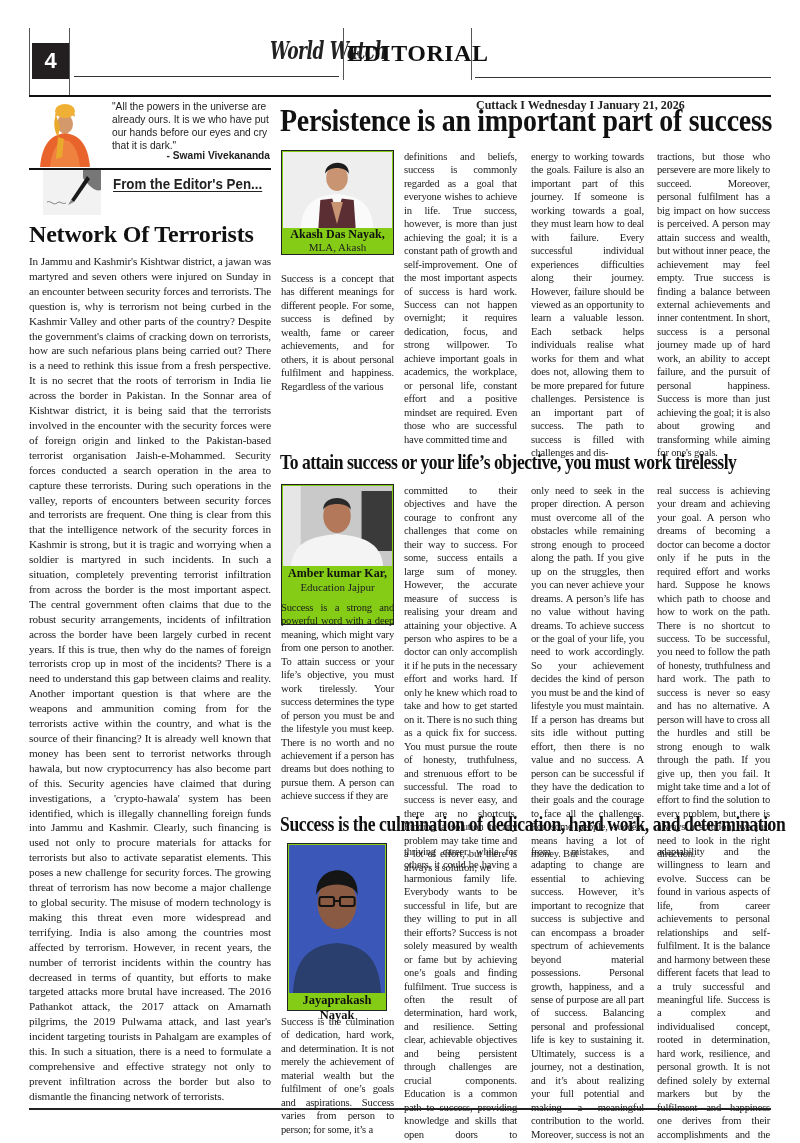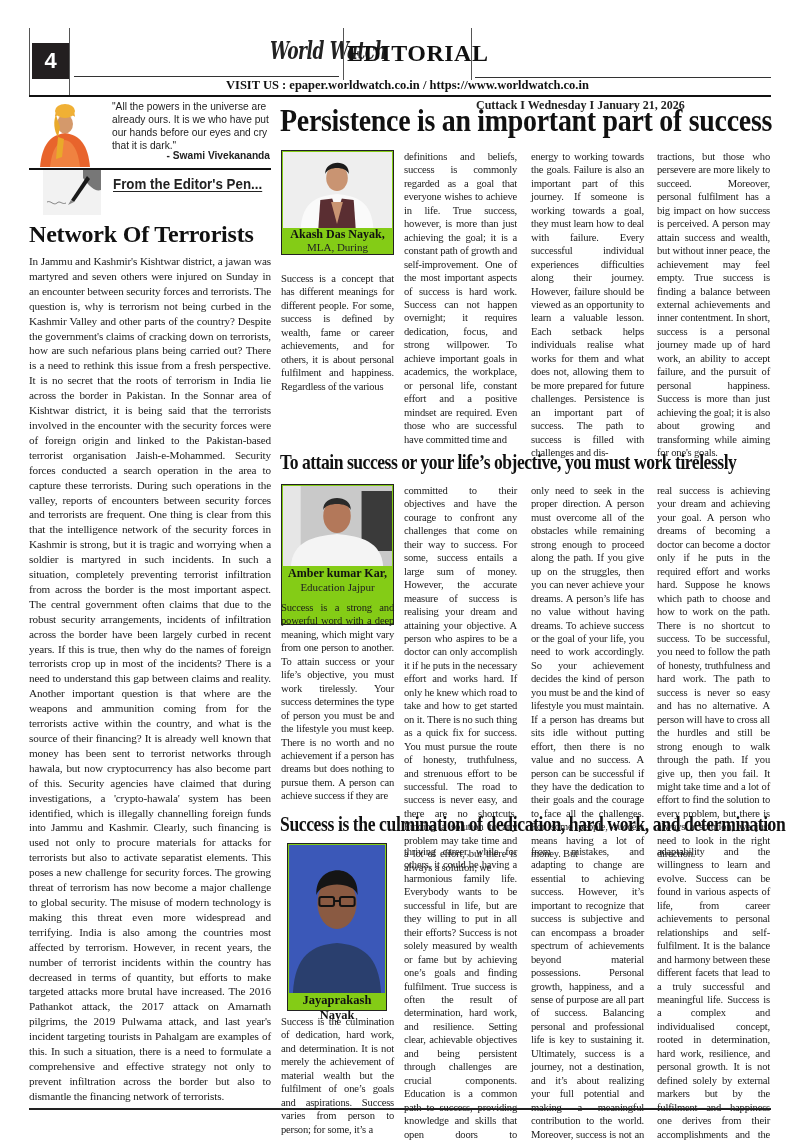--- a/index.html
+++ b/index.html
@@ -64,21 +64,20 @@
   <div class="logo">
     <span>World</span>
     <span class="w2">Watch</span>
   </div>
   <div class="vline" style="left:343px; top:28px; height:52px;"></div>
   <div class="section-title">EDITORIAL</div>
   <div class="vline" style="left:471px; top:28px; height:52px;"></div>
   <div class="dateline">Cuttack I Wednesday I January 21,  2026</div>
   <div class="hrule" style="left:74px; top:76px; width:265px;"></div>
   <div class="hrule" style="left:475px; top:77px; width:296px;"></div>
-  <div class="visit">VISIT US : epaper.worldwatch.co.in / https://www.worldwatch.co.in</div>
   <div class="hrule" style="left:29px; top:95px; width:742px; height:2px; background:#111;"></div>
 </div>
 
 <div class="quote-img">
   <svg width="58" height="70" viewBox="0 0 58 70">
     <path d="M4 70 C6 48 14 38 29 36 C44 38 52 48 54 70 Z" fill="#e8642c"></path>
     <path d="M14 70 C16 52 22 44 29 43 C36 44 42 52 44 70 Z" fill="#f08240"></path>
     <path d="M22 40 L20 62 L26 60 L28 42 Z" fill="#e9a92a"></path>
     <ellipse cx="29" cy="27" rx="8" ry="9.5" fill="#d4996b"></ellipse>
     <path d="M19 20 C19 8 39 8 39 20 C36 16 22 16 19 20 Z" fill="#eaa22c"></path>
@@ -113,21 +112,21 @@
       <rect width="111" height="76" fill="#eeeeee"></rect>
       <path d="M18 76 C20 50 34 44 55 42 C76 44 90 50 92 76 Z" fill="#fafafa"></path>
       <path d="M36 76 L38 48 L55 46 L72 48 L74 76 Z" fill="#5a2e32"></path>
       <path d="M50 46 L55 62 L60 46 Z" fill="#fafafa"></path>
       <ellipse cx="55" cy="26" rx="11" ry="13" fill="#c99472"></ellipse>
       <path d="M43 22 C42 8 68 6 67 22 C64 14 46 14 43 22 Z" fill="#1c1c1c"></path>
       <path d="M49 50 L55 72 L61 50 Z" fill="#c99472"></path>
     </svg>
   </div>
   <div class="cap-name" style="top:76px;">Akash Das Nayak,</div>
-  <div class="cap-role" style="top:90px;">MLA, During</div>
+  <div class="cap-role" style="top:90px;">MLA, Akash</div>
 </div>
 <div class="col" style="left:281px; top:272px;">Success is a concept that has different meanings for different people. For some, success is defined by wealth, fame or career achievements, and for others, it is about personal fulfilment and happiness. Regardless of the various</div>
 <div class="col" style="left:404px; top:150px;">definitions and beliefs, success is commonly regarded as a goal that everyone wishes to achieve in life. True success, however, is more than just achieving the goal; it is a constant path of growth and self-improvement. One of the most important aspects of success is hard work. Success can not happen overnight; it requires dedication, focus, and strong willpower. To achieve important goals in academics, the workplace, or personal life, constant effort and a positive mindset are required. Even those who are successful have committed time and</div>
 <div class="col" style="left:531px; top:150px;">energy to working towards the goals. Failure is also an important part of this journey. If someone is working towards a goal, they must learn how to deal with failure. Every successful individual experiences difficulties along their journey. However, failure should be viewed as an opportunity to learn a valuable lesson. Each setback helps individuals realise what works for them and what does not, allowing them to be more prepared for future challenges. Persistence is an important part of success. The path to success is filled with challenges and dis-</div>
 <div class="col" style="left:657px; top:150px;">tractions, but those who persevere are more likely to succeed. Moreover, personal fulfilment has a big impact on how success is perceived. A person may attain success and wealth, but without inner peace, the achievement may feel empty. True success is finding a balance between external achievements and inner contentment. In short, success is a personal journey made up of hard work, an ability to accept failure, and the pursuit of personal happiness. Success is more than just achieving the goal; it is also about growing and transforming while aiming for one's goals.</div>
 
 <div class="art-head h2">To attain success or your life’s objective, you must work tirelessly</div>
 <div class="photo" style="left:281px; top:484px; width:113px; height:141px;">
   <div class="pic" style="height:80px;">
     <svg width="100%" height="80" viewBox="0 0 111 80" preserveAspectRatio="none">

